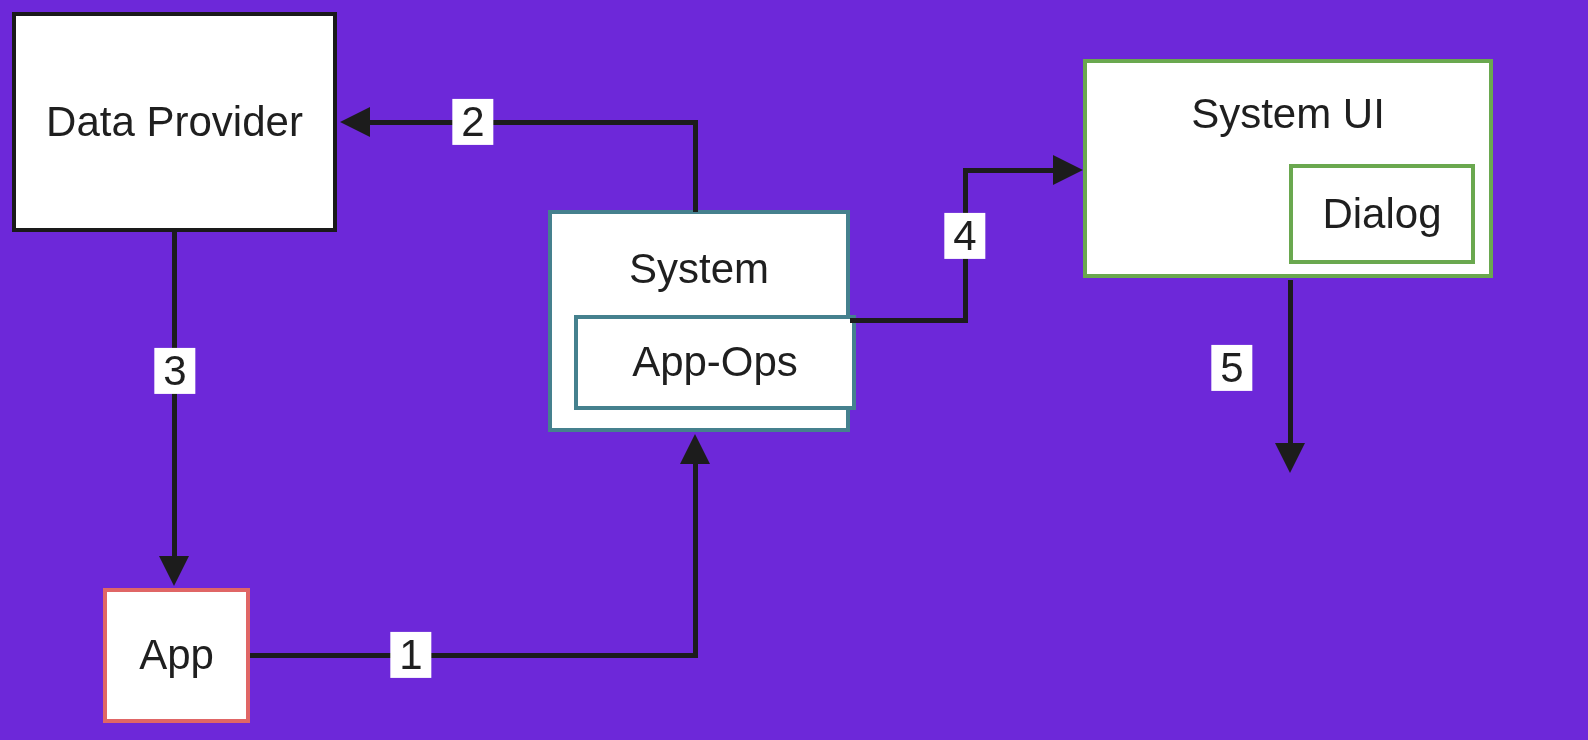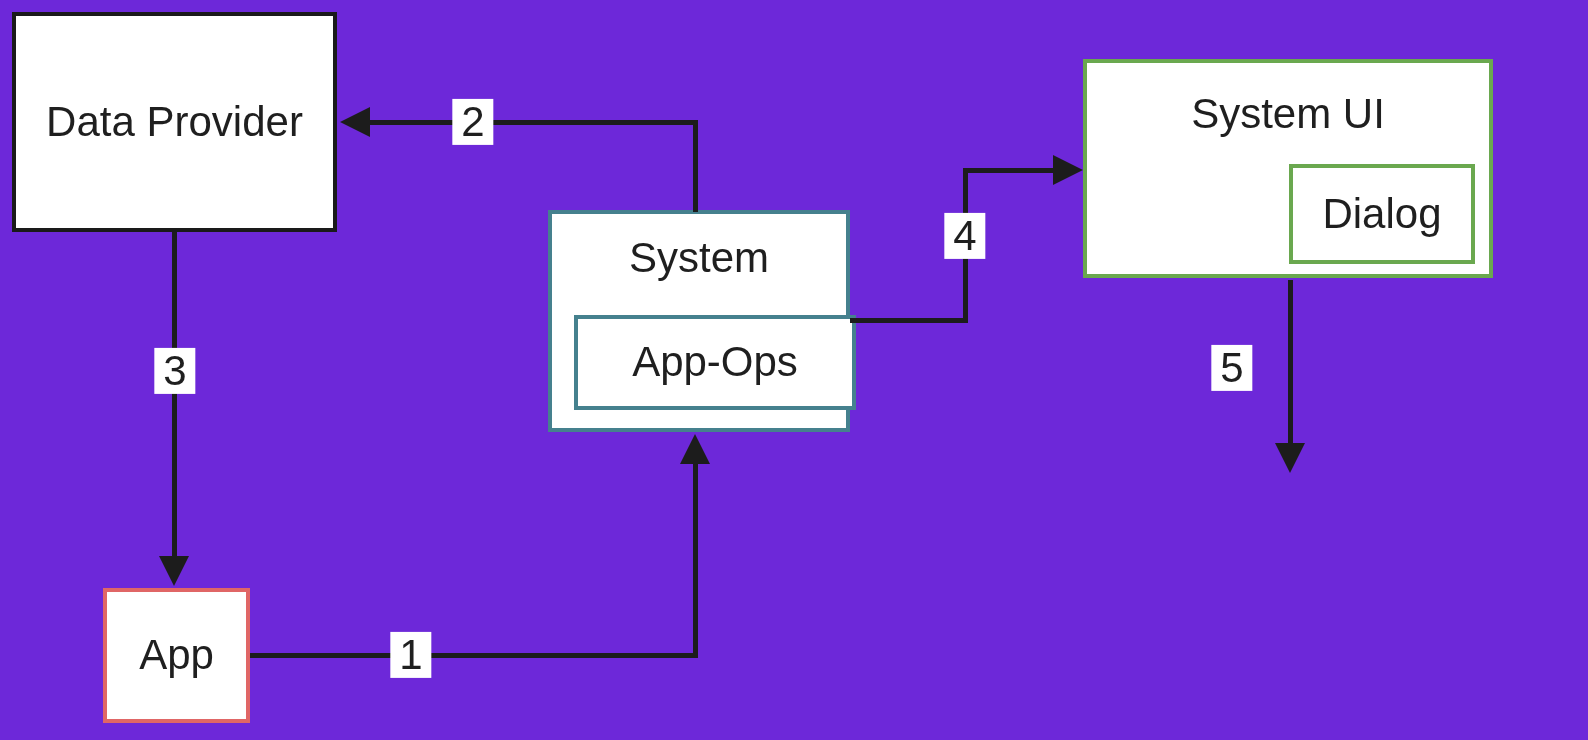--- a/index.html
+++ b/index.html
@@ -24,21 +24,21 @@
     white-space: nowrap;
   }
   .node.top-label { align-items: flex-start; }
   .node-data-provider {
     left: 12px; top: 12px; width: 325px; height: 220px;
     border: 4px solid #1a1a1a;
   }
   .node-system {
     left: 548px; top: 210px; width: 302px; height: 222px;
     border: 4px solid #45818e;
-    padding-top: 21px;
+    padding-top: 32px;
   }
   .node-app-ops {
     left: 22px; top: 101px; width: 282px; height: 95px;
     border: 4px solid #45818e;
   }
   .node-system-ui {
     left: 1083px; top: 59px; width: 410px; height: 219px;
     border: 4px solid #6aa84f;
     padding-top: 28px;
   }

